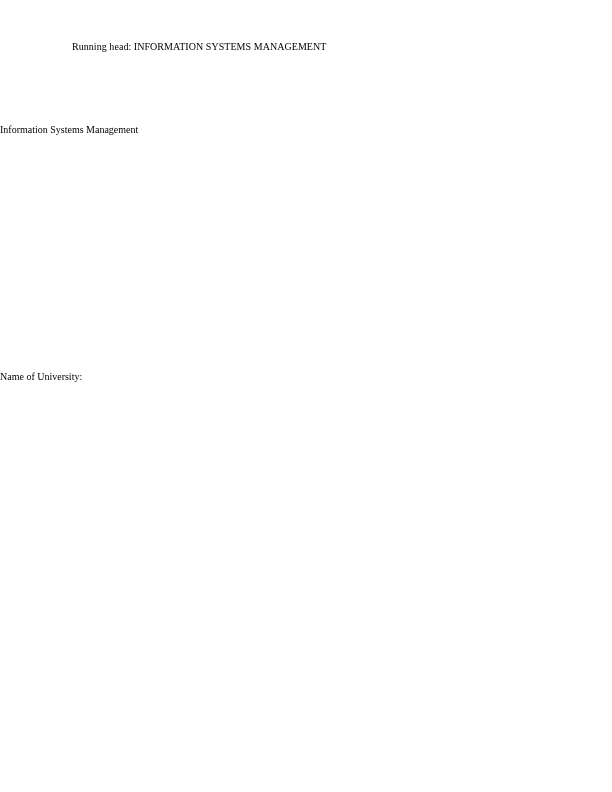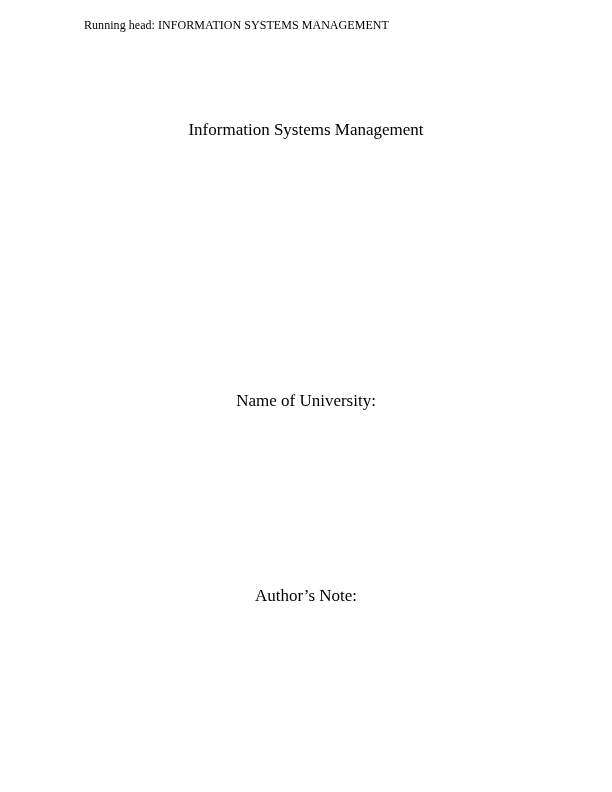--- a/index.html
+++ b/index.html
@@ -16,55 +16,53 @@
   }
   .page {
     position: relative;
     width: 612px;
     height: 792px;
     box-sizing: border-box;
   }
   .running-head {
     position: absolute;
     left: 72px;
-    top: 18px;
-    font-size: 12px;
+    top: 40px;
+    font-size: 10px;
     line-height: 14px;
     letter-spacing: 0.05px;
     white-space: nowrap;
-    margin-left: 12px;
   }
   .centered-line {
     position: absolute;
     left: 0;
     width: 612px;
-    text-align: center;
-    font-size: 17px;
+    text-align: left;
+    font-size: 10px;
     line-height: 14px;
   }
   .title-line {
     top: 123px;
   }
   .student-line {
     top: 330px;
   }
   .university-line {
-    top: 394px;
+    top: 370px;
   }
   .authors-note-line {
     top: 589px;
   }
 </style>
 </head>
 <body>
 
 <div class="page">
 
   <div class="running-head">Running head: INFORMATION SYSTEMS MANAGEMENT</div>
 
   <div class="centered-line title-line">Information Systems Management</div>
 
 
   <div class="centered-line university-line">Name of University:</div>
 
-  <div class="centered-line authors-note-line">Author’s Note:</div>
 
 </div>
 
 </body></html>

